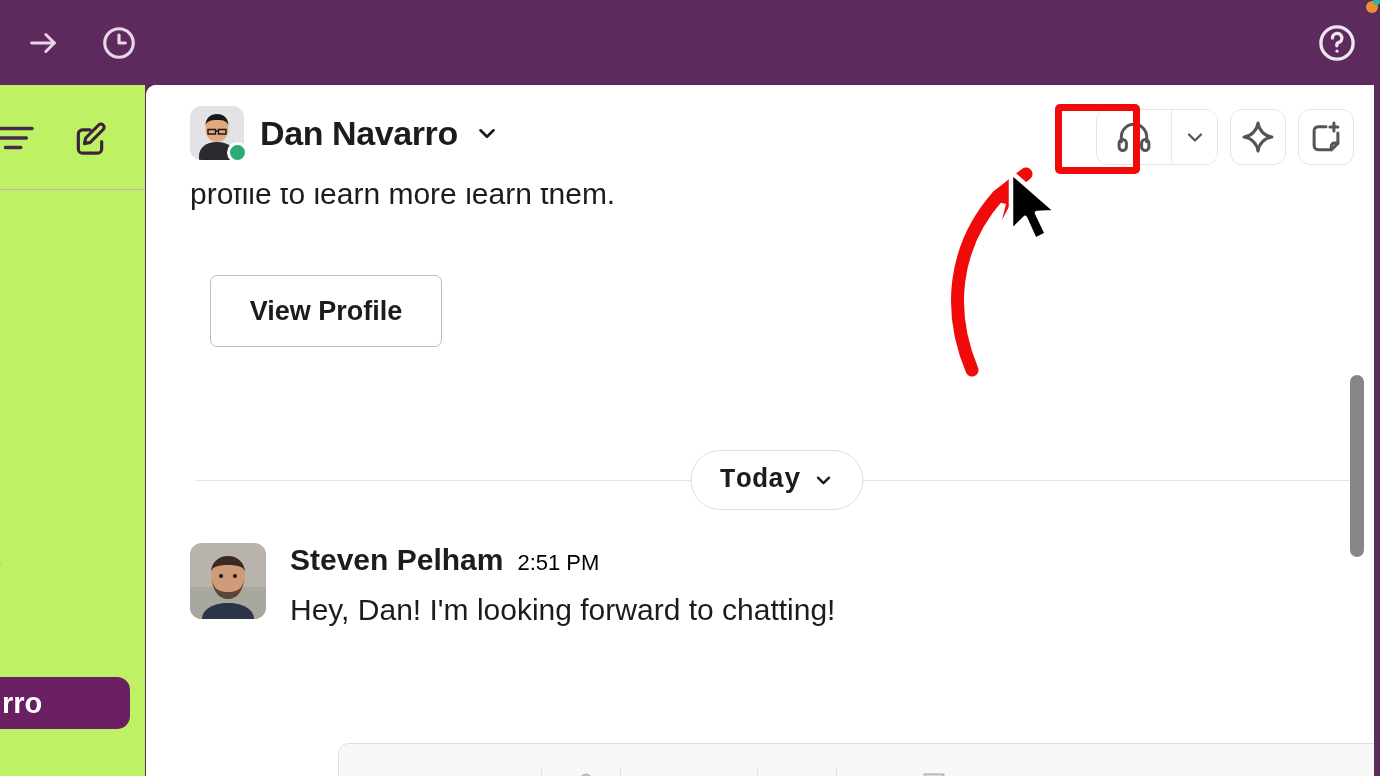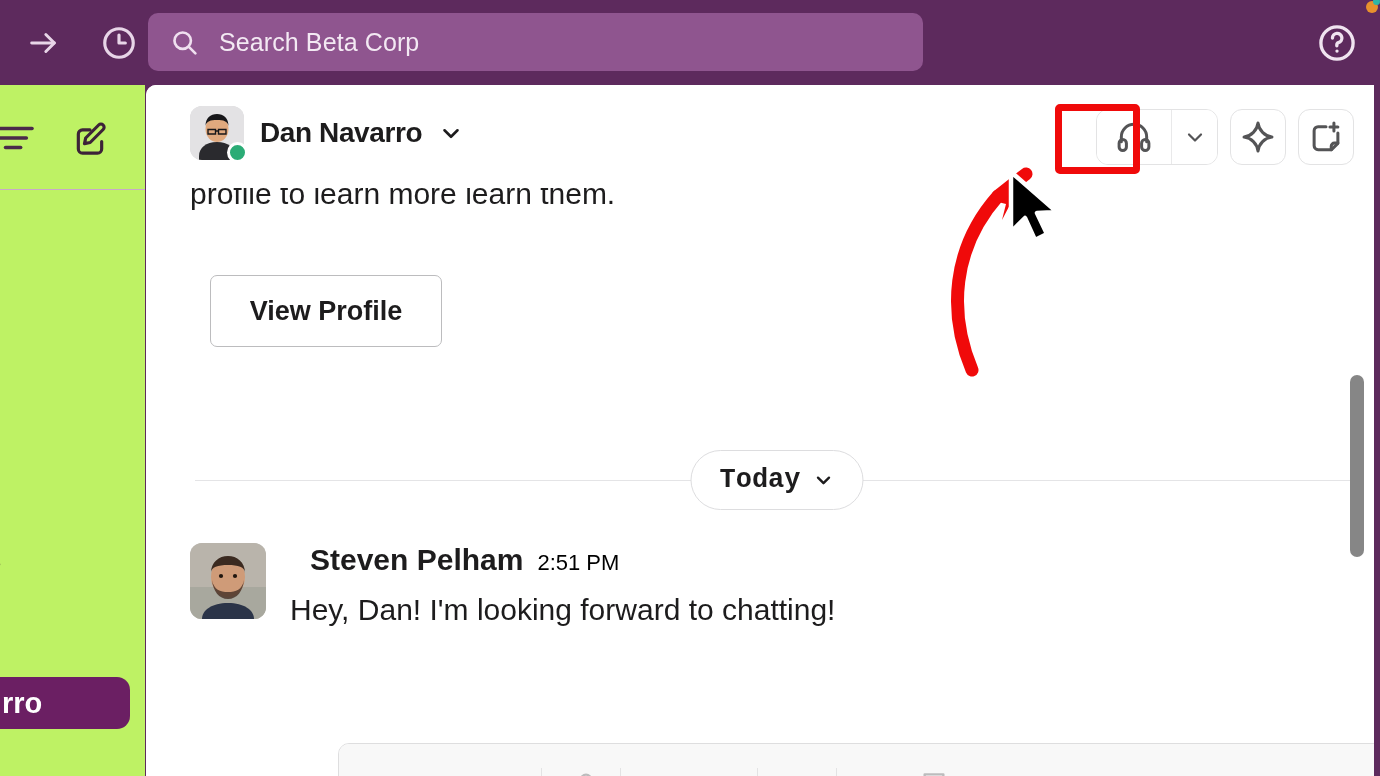--- a/index.html
+++ b/index.html
@@ -168,21 +168,21 @@
   }
   .presence {
     position: absolute;
     right: -4px; bottom: -3px;
     width: 21px; height: 21px;
     border-radius: 50%;
     background: #2bac76;
     border: 3px solid #ffffff;
   }
   .conv-name {
-    font-size: 28px;
+    font-size: 34px;
     font-weight: 700;
     color: #1d1c1d;
     letter-spacing: -.4px;
   }
   .conv-chev { color: #1d1c1d; display: flex; align-items: center; }
 
   .header-actions {
     position: absolute;
     right: 20px; top: 24px;
     display: flex; align-items: center;
@@ -294,21 +294,20 @@
   }
   .msg-head {
     display: flex; align-items: baseline;
     gap: 14px;
   }
   .msg-author {
     font-size: 30px;
     font-weight: 700;
     color: #1d1c1d;
     cursor: pointer;
-    margin-left: 20px;
   }
   .msg-time {
     font-size: 22px;
     color: #000000;
     cursor: pointer;
   }
   .msg-body {
     margin-top: 16px;
     font-size: 30px;
     color: #1d1c1d;
@@ -399,29 +398,20 @@
         </svg>
       </div>
       <div class="tb-icon">
         <svg width="38" height="38" viewBox="0 0 24 24" fill="none" stroke="currentColor" stroke-width="2" stroke-linecap="round" stroke-linejoin="round">
           <circle cx="12" cy="12" r="9"></circle>
             <polyline points="12,7 12,12 16,12"></polyline>
         </svg>
       </div>
     </div>
 
-    <div class="searchbar">
-      <span style="display:flex;color:#f0e0f0;">
-        <svg width="29" height="29" viewBox="0 0 24 24" fill="none" stroke="currentColor" stroke-width="2.2" stroke-linecap="round">
-          <circle cx="10.5" cy="10.5" r="6.8"></circle>
-            <line x1="15.6" y1="15.6" x2="21" y2="21"></line>
-        </svg>
-      </span>
-      <span class="sb-text">Search Beta Corp</span>
-    </div>
 
     <div class="help-btn">
       <span style="display:flex;">
         <svg width="42" height="42" viewBox="0 0 24 24" fill="none" stroke="currentColor" stroke-width="1.9" stroke-linecap="round" stroke-linejoin="round">
           <circle cx="12" cy="12" r="9.2"></circle>
           <path d="M9.4 9.2a2.7 2.7 0 1 1 3.4 2.6c-.7.22-.9.75-.9 1.3v.5"></path>
           <circle cx="12" cy="16.6" r=".95" fill="currentColor" stroke="none"></circle>
         </svg>
       </span>
     </div>

